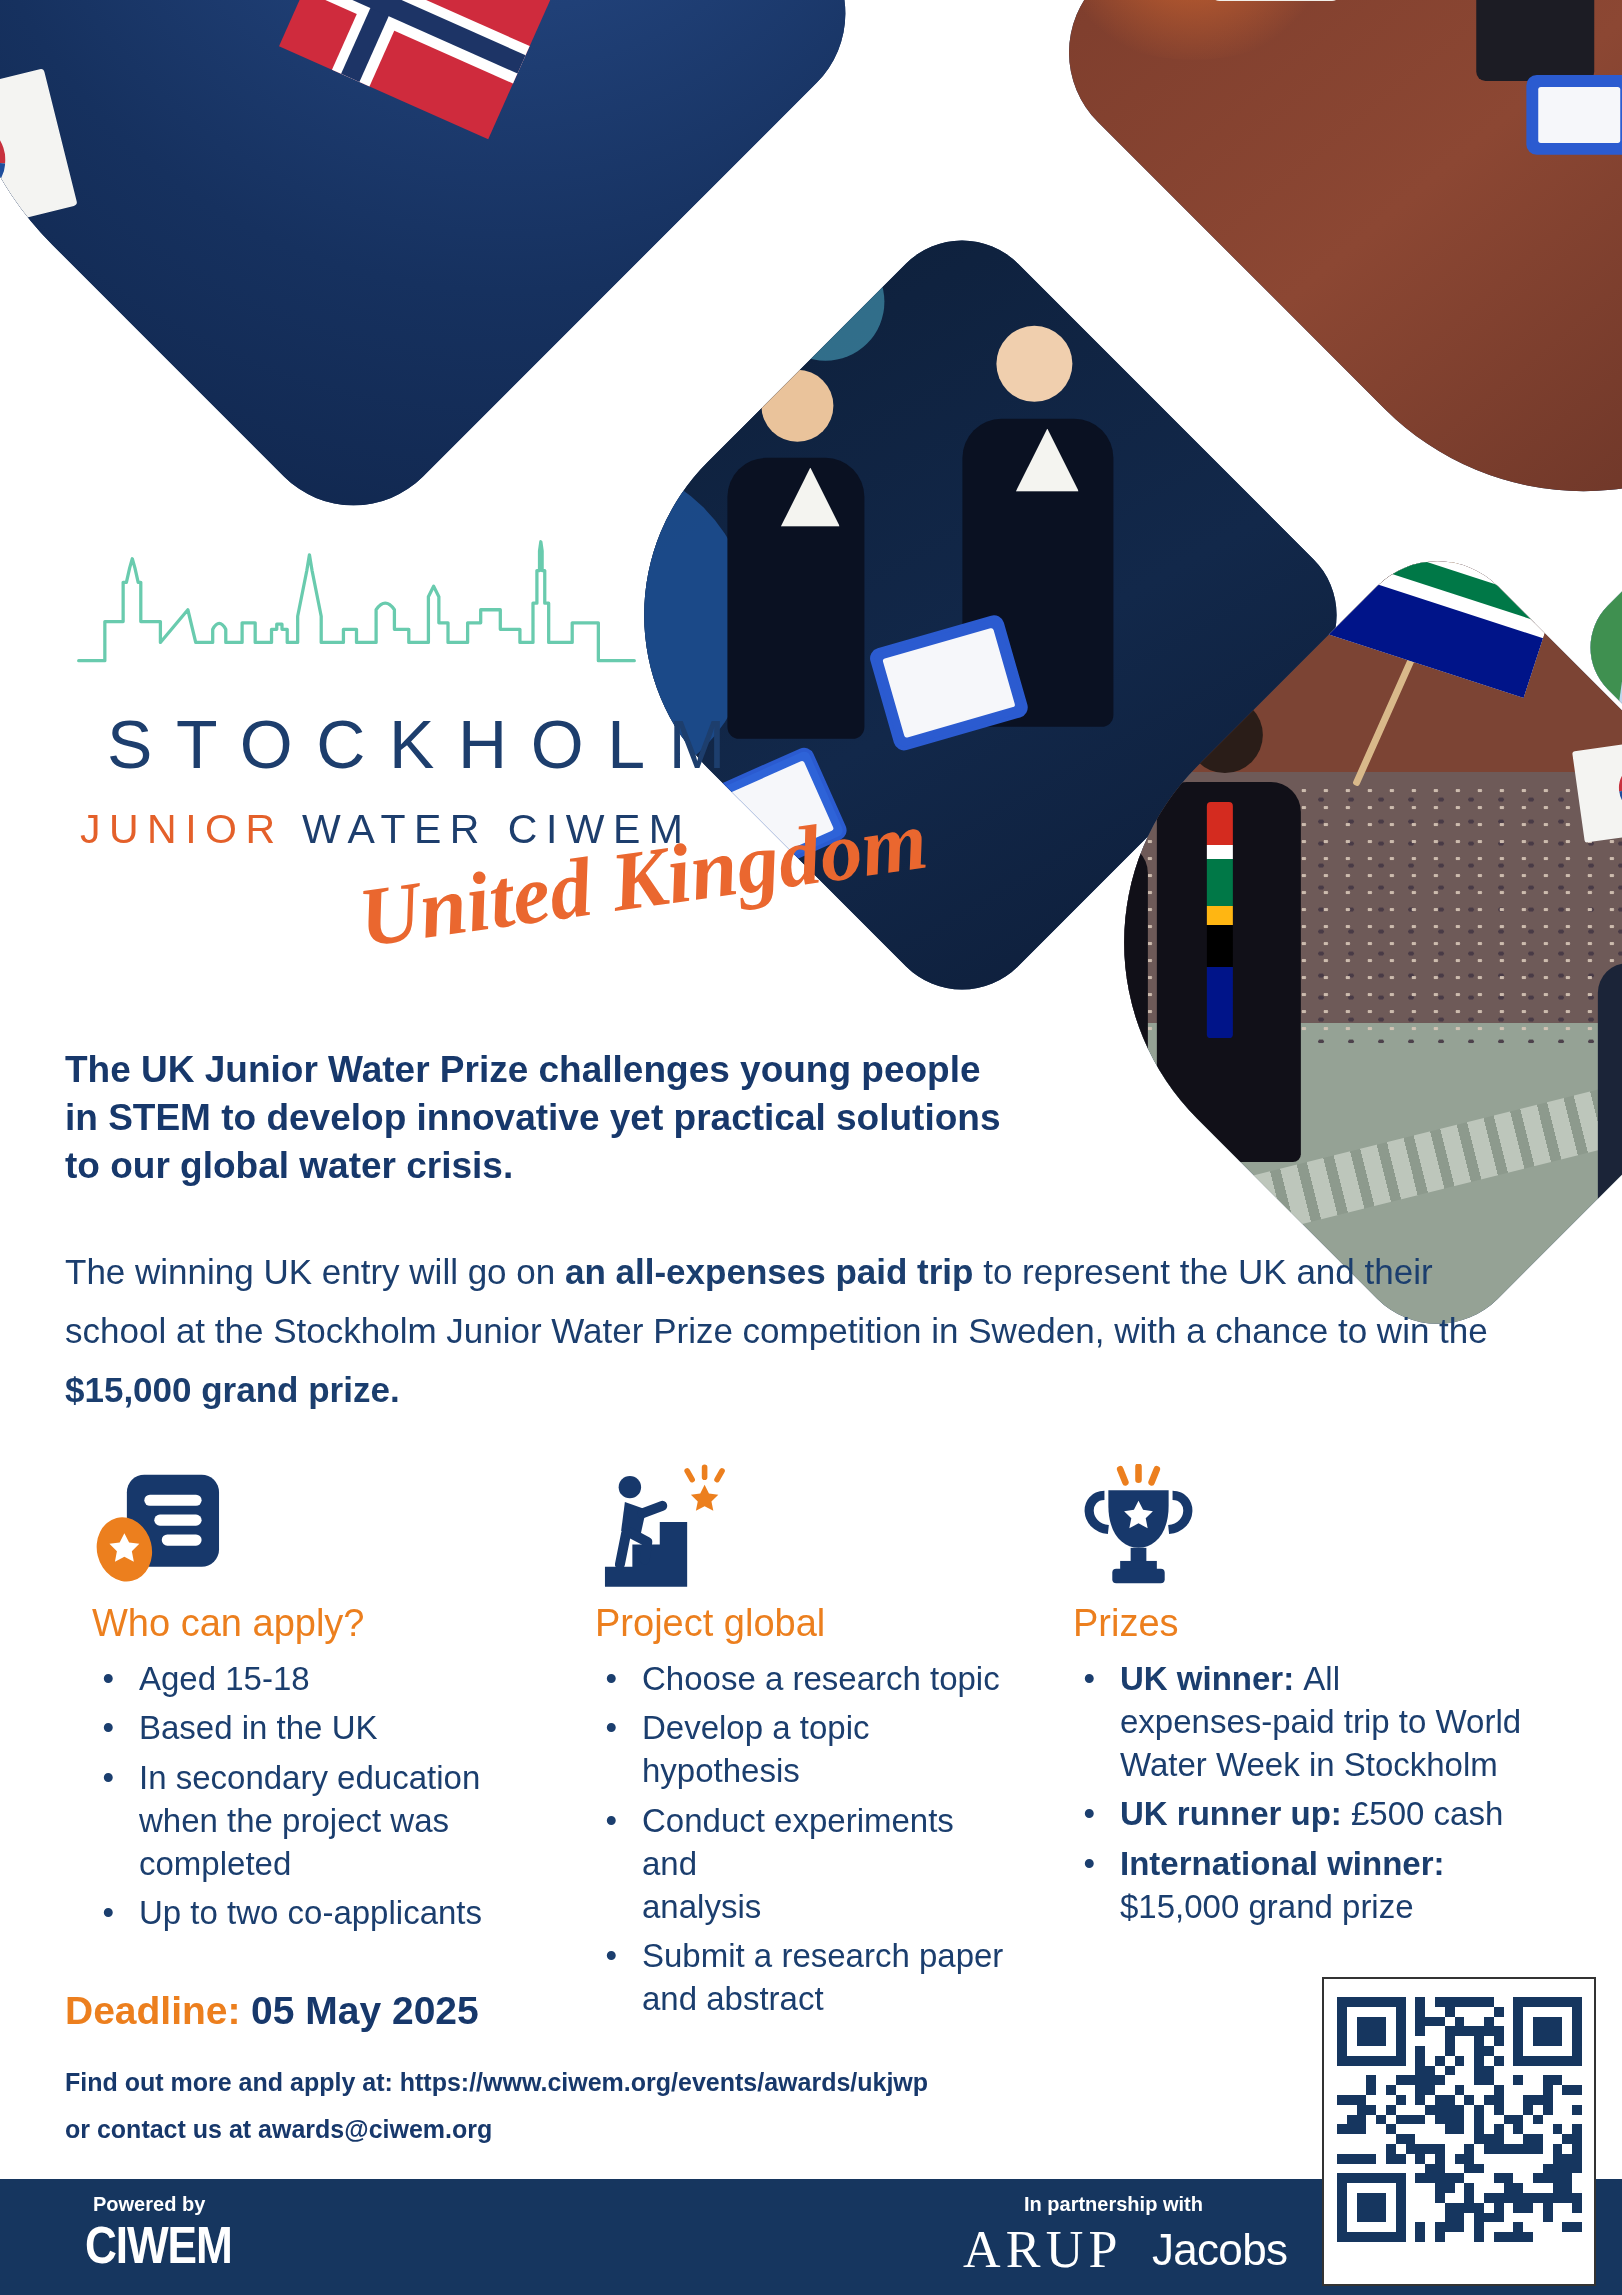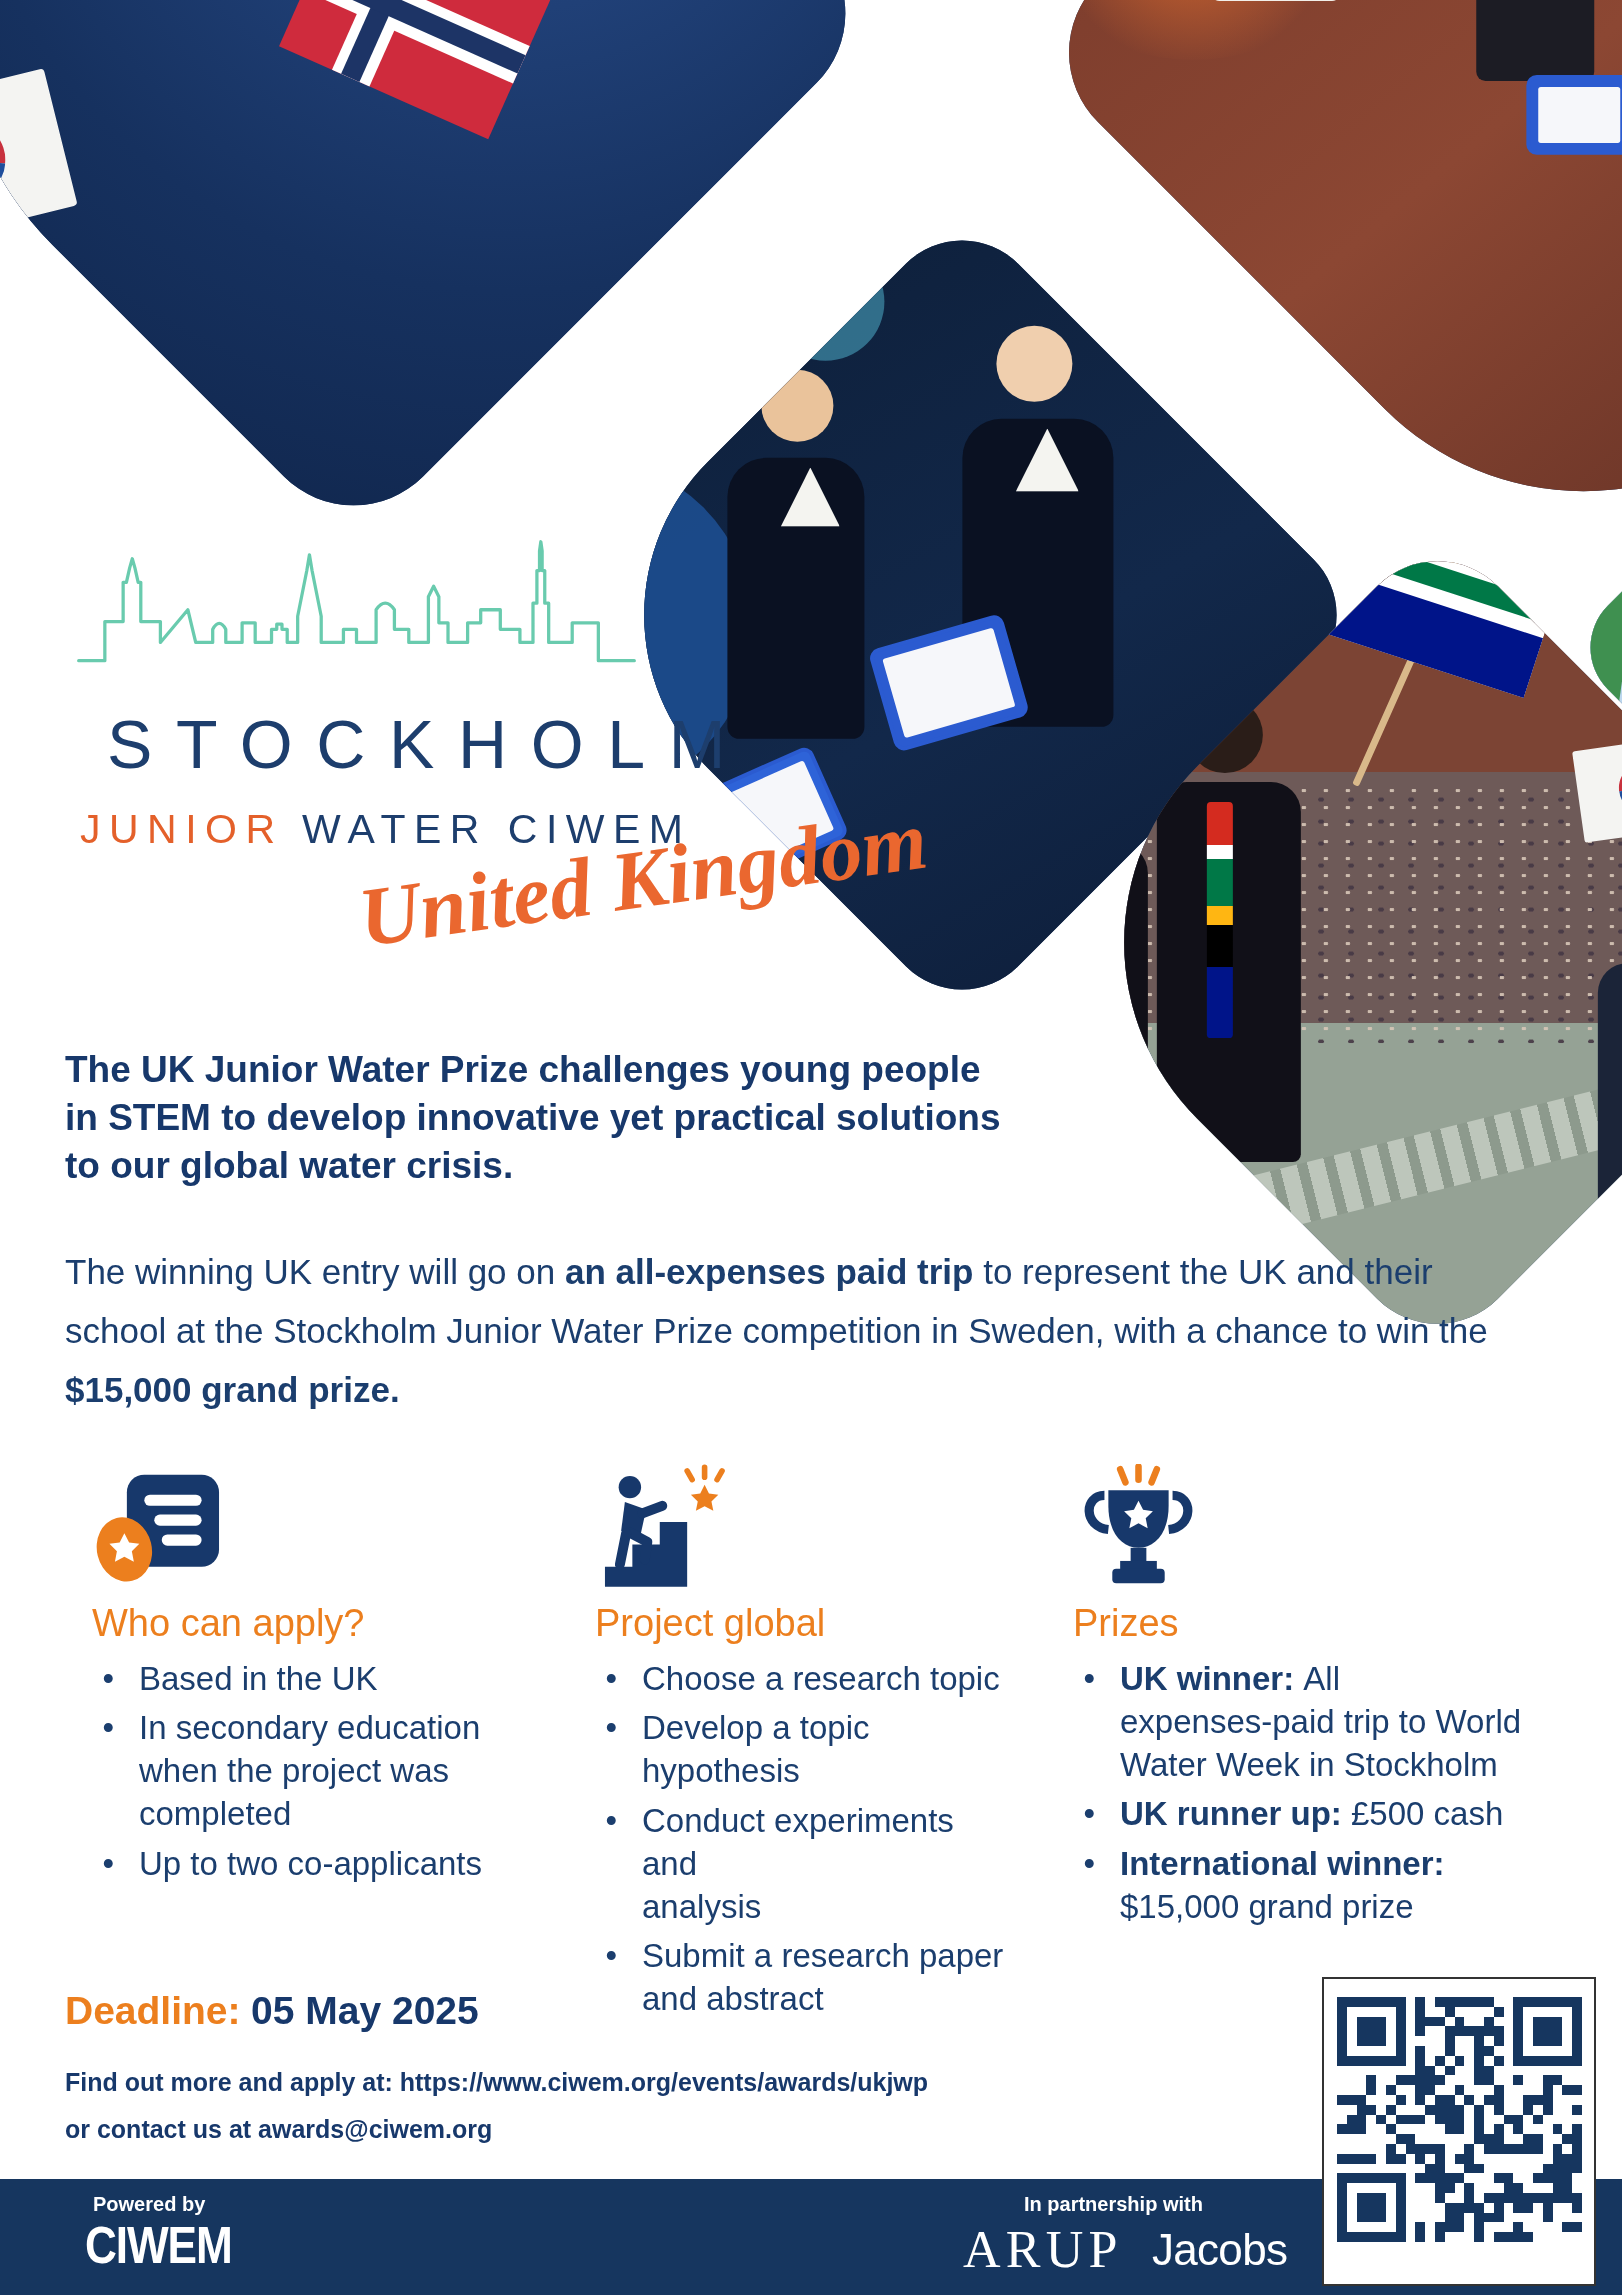--- a/index.html
+++ b/index.html
@@ -236,20 +236,21 @@
         <rect x="50" y="38" width="38" height="9" rx="4.5" fill="#fff"></rect>
         <rect x="56" y="54" width="32" height="9" rx="4.5" fill="#fff"></rect>
         <g transform="rotate(-14 26 66)">
             <ellipse cx="26" cy="66" rx="22" ry="26" fill="#ec7f1e"></ellipse>
           </g>
         <polygon fill="#fff" points="26,53 29.8,60.5 38,61.5 32,67.5 33.6,75.8 26,71.8 18.4,75.8 20,67.5 14,61.5 22.2,60.5"></polygon>
       </svg>
     </div>
     <h2>Who can apply?</h2>
     <ul>
+        <li>Aged 15-18</li>
         <li>Based in the UK</li>
         <li>In secondary education<br>when the project was<br>completed</li>
         <li>Up to two co-applicants</li>
       </ul>
   </div>
 
   <div class="col col-2">
     <div class="icon-box">
       <svg width="137" height="131" viewBox="0 0 110 100">
         <path d="M8,96 V80 H30 V62 H52 V44 H74 V96 Z" fill="#17386b"></path>

